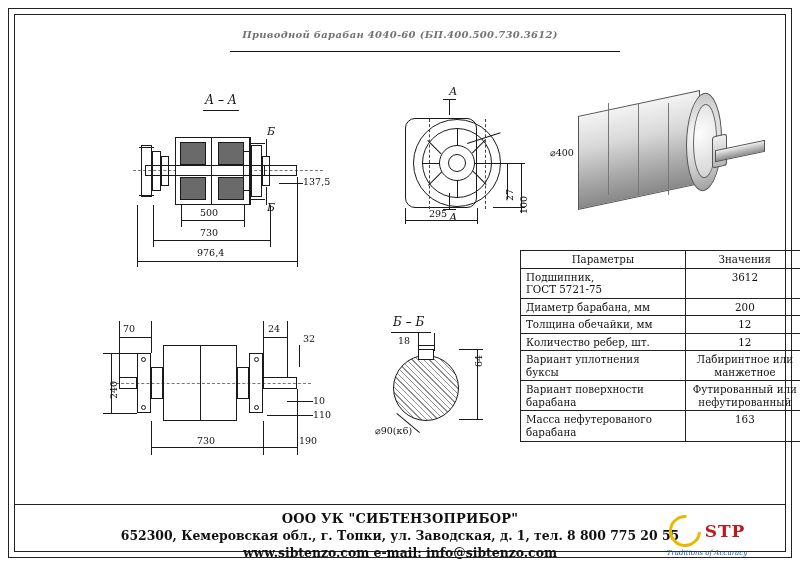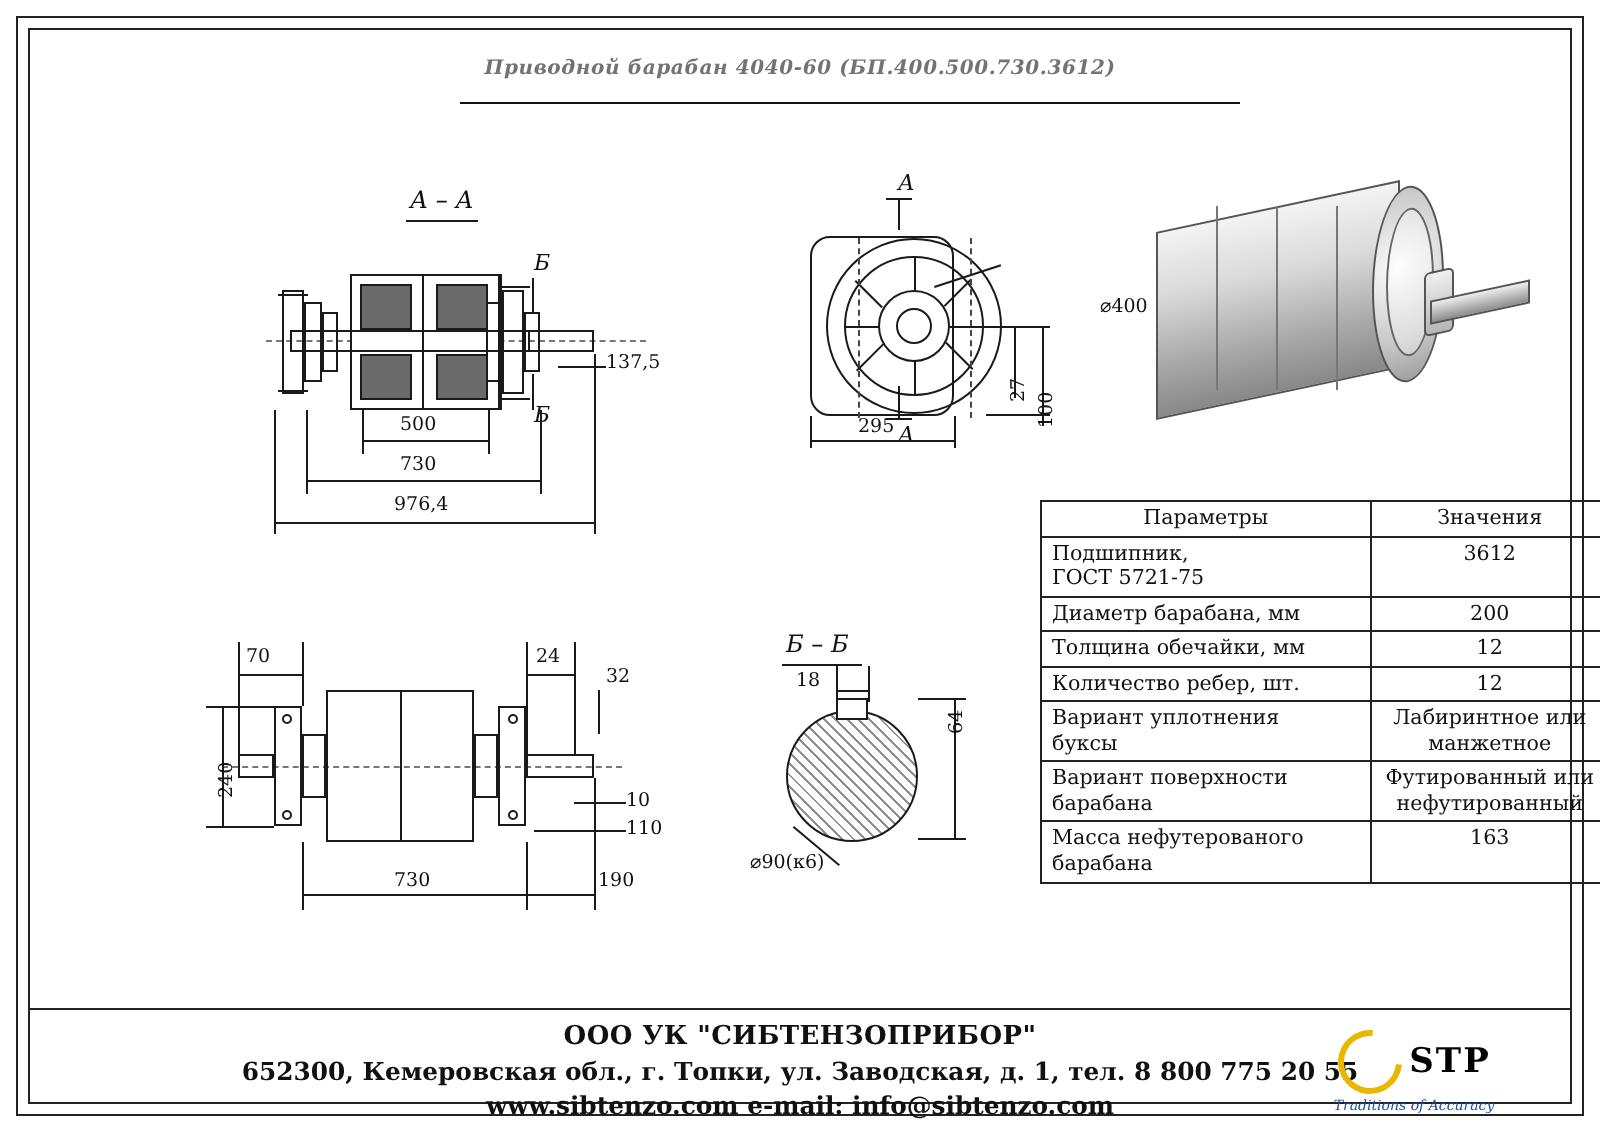--- a/index.html
+++ b/index.html
@@ -165,21 +165,21 @@
     top: 500px;
     width: 120px;
     height: 44px;
     text-align: center;
   }
   .logo .mark {
     display: inline-block;
     font-family: "DejaVu Serif", serif;
     font-weight: bold;
     font-size: 17px;
-    color: #000000;
+    color: #b91c1c;
     letter-spacing: 1px;
     vertical-align: middle;
   }
   .logo .swirl {
     display: inline-block;
     width: 26px; height: 26px;
     border-radius: 50%;
     border: 3px solid #e8b800;
     border-right-color: transparent;
     transform: rotate(-40deg);

